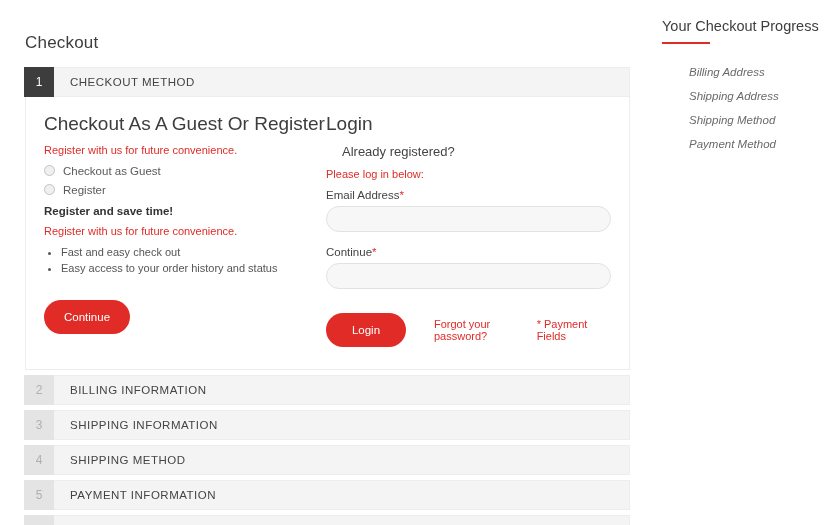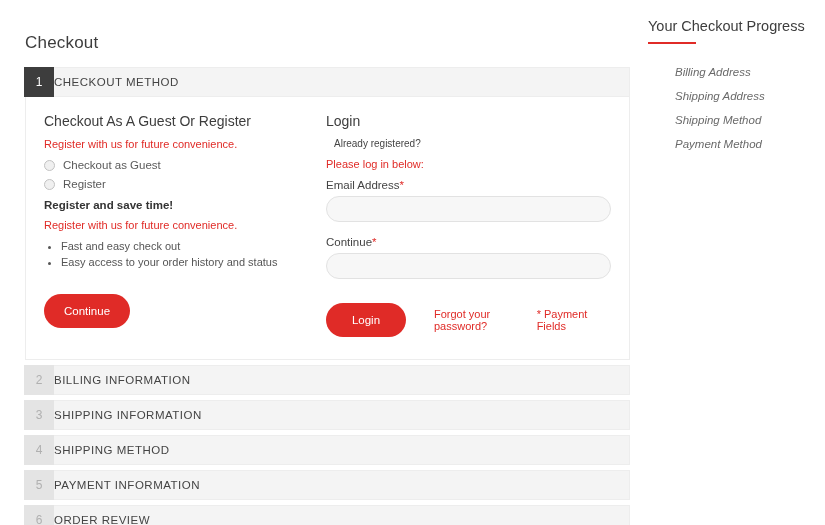--- a/index.html
+++ b/index.html
@@ -61,47 +61,48 @@
     margin-left: -1px;
   }
   .step-num.active {
     background: #3d3d3d;
     color: #ffffff;
   }
   .step-title {
     font-size: 11.5px;
     letter-spacing: 0.5px;
     color: #444444;
+    margin-left: 16px;
     text-transform: uppercase;
   }
 
   .step-body {
     border: 1px solid #ededed;
     border-top: none;
     padding: 16px 18px 22px 18px;
     display: flex;
     background: #ffffff;
   }
   .col-left { width: 300px; }
   .col-right { width: 290px; }
 
   .sub-title {
-    font-size: 14px;
+    font-size: 19px;
     color: #3d3d3d;
     margin: 0 0 9px 0;
     font-weight: normal;
   }
   .note-red {
     color: #e02b27;
     font-size: 11px;
     margin: 0 0 9px 0;
   }
   .radio-row {
     display: flex;
-    align-items: center;
+    align-items: flex-start;
     margin-bottom: 7px;
   }
   .radio {
     width: 11px;
     height: 11px;
     border-radius: 50%;
     border: 1px solid #c2c2c2;
     background: #f0f0f0;
     margin-right: 8px;
     display: inline-block;
@@ -139,23 +140,23 @@
     padding: 17px 20px;
     font-size: 11.5px;
     font-family: "Liberation Sans", sans-serif;
     cursor: pointer;
     min-width: 80px;
   }
   .btn-continue { margin-top: 22px; }
   .btn-login { margin-top: 0; }
 
   .login-label {
-    font-size: 10px;
+    font-size: 13px;
     color: #444444;
-    margin: 0 0 9px 8px;
+    margin: 0 0 9px 16px;
   }
   .field-label {
     font-size: 11.5px;
     color: #444444;
     margin: 0 0 5px 0;
   }
   .req { color: #e02b27; }
   .text-input {
     width: 285px;
     height: 26px;
@@ -182,21 +183,21 @@
   }
   .req-fields {
     color: #e02b27;
     font-size: 11px;
     margin-left: 2px;
   }
 
   
   .progress-col {
     position: absolute;
-    left: 648px;
+    left: 662px;
     top: 18px;
     width: 160px;
   }
   .progress-title {
     font-size: 14.5px;
     color: #3d3d3d;
     font-weight: normal;
     margin: 0 0 8px 0;
     white-space: nowrap;
   }

